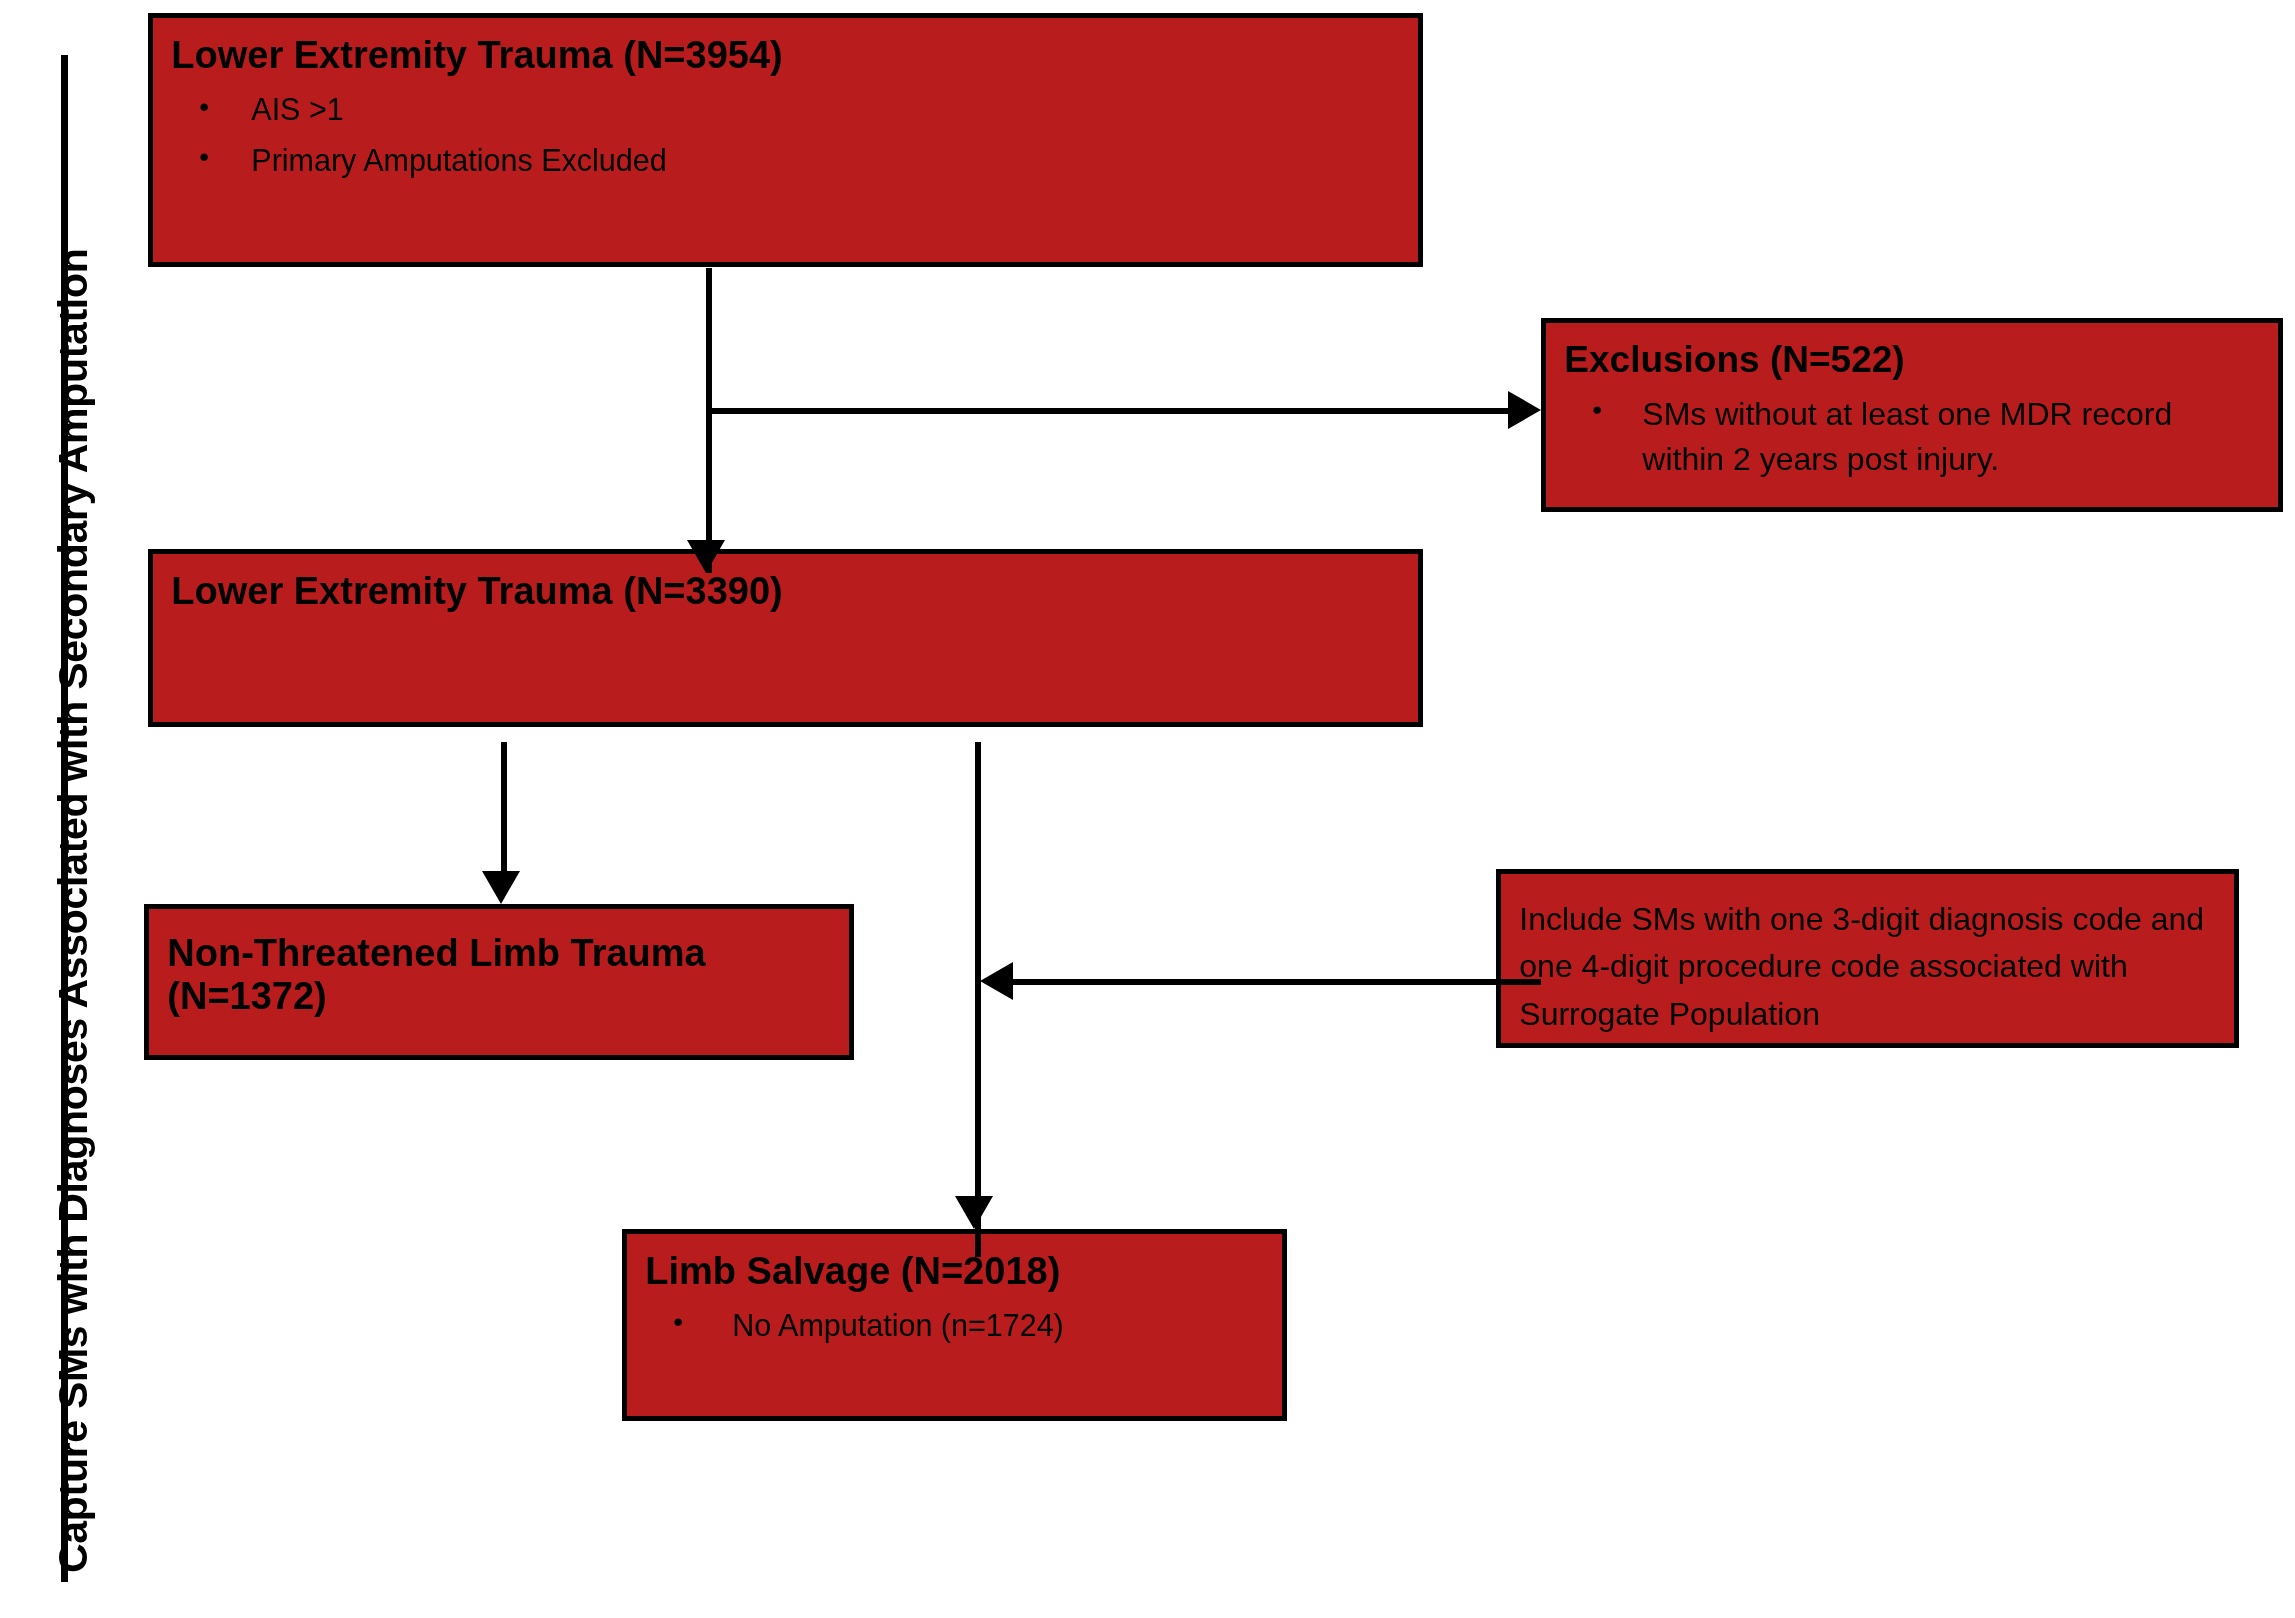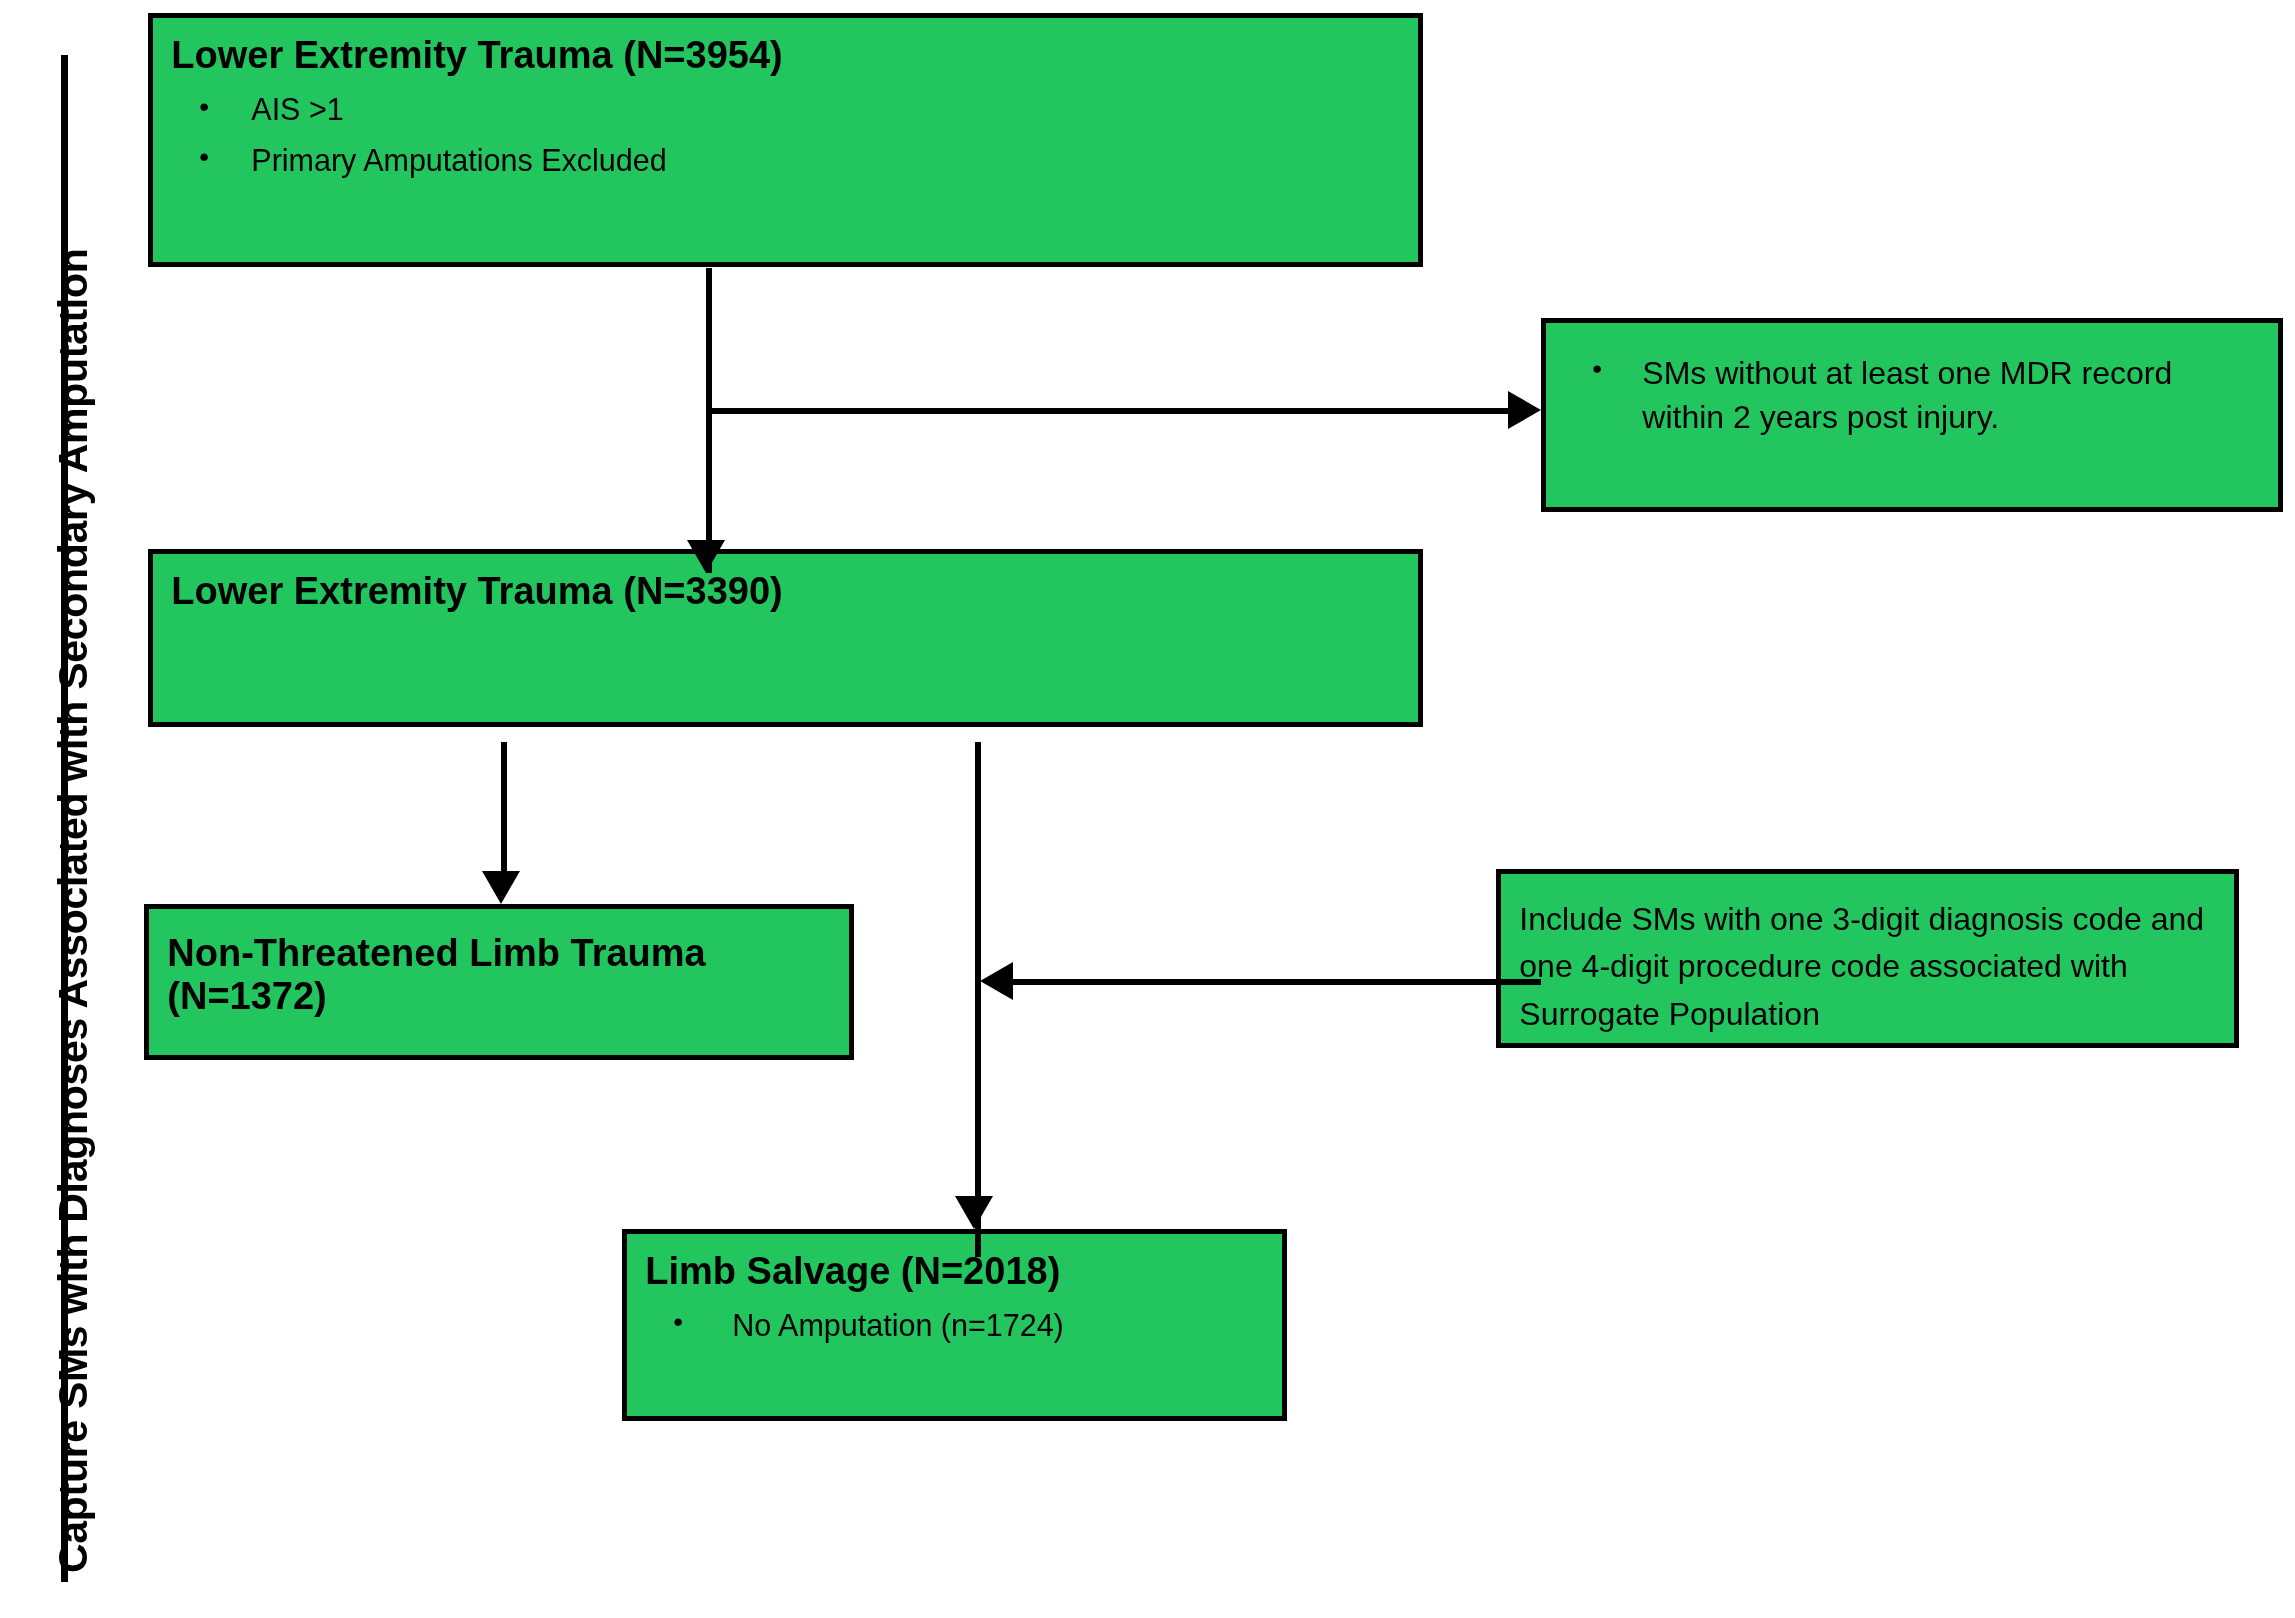--- a/index.html
+++ b/index.html
@@ -49,21 +49,21 @@
     white-space: nowrap;
     padding-left: 11px;
     box-sizing: border-box;
   }
 
   
   .node {
     position: absolute;
     box-sizing: border-box;
     border: 5.5px solid #000000;
-    background: #22c55e;
+    background: #b91c1c;
     padding: 16px 18.3px 11px 18.3px;
   }
   .node-title {
     font-size: 38px;
     font-weight: bold;
     line-height: 1.12;
     margin: 0 0 8.6px 0;
     white-space: pre-line;
   }
   .bullets {
@@ -163,20 +163,21 @@
 
   <div class="node" id="box-lower-extremity-1">
     <div class="node-title">Lower Extremity Trauma (N=3954)</div>
     <ul class="bullets">
       <li>AIS &gt;1</li>
       <li>Primary Amputations Excluded</li>
     </ul>
   </div>
 
   <div class="node" id="box-exclusions">
+    <div class="node-title">Exclusions (N=522)</div>
     <ul class="bullets">
       <li>SMs without at least one MDR record within 2 years post injury.</li>
     </ul>
   </div>
 
   <div class="node" id="box-lower-extremity-2">
     <div class="node-title">Lower Extremity Trauma (N=3390)</div>
   </div>
 
   <div class="node" id="box-non-threatened">

